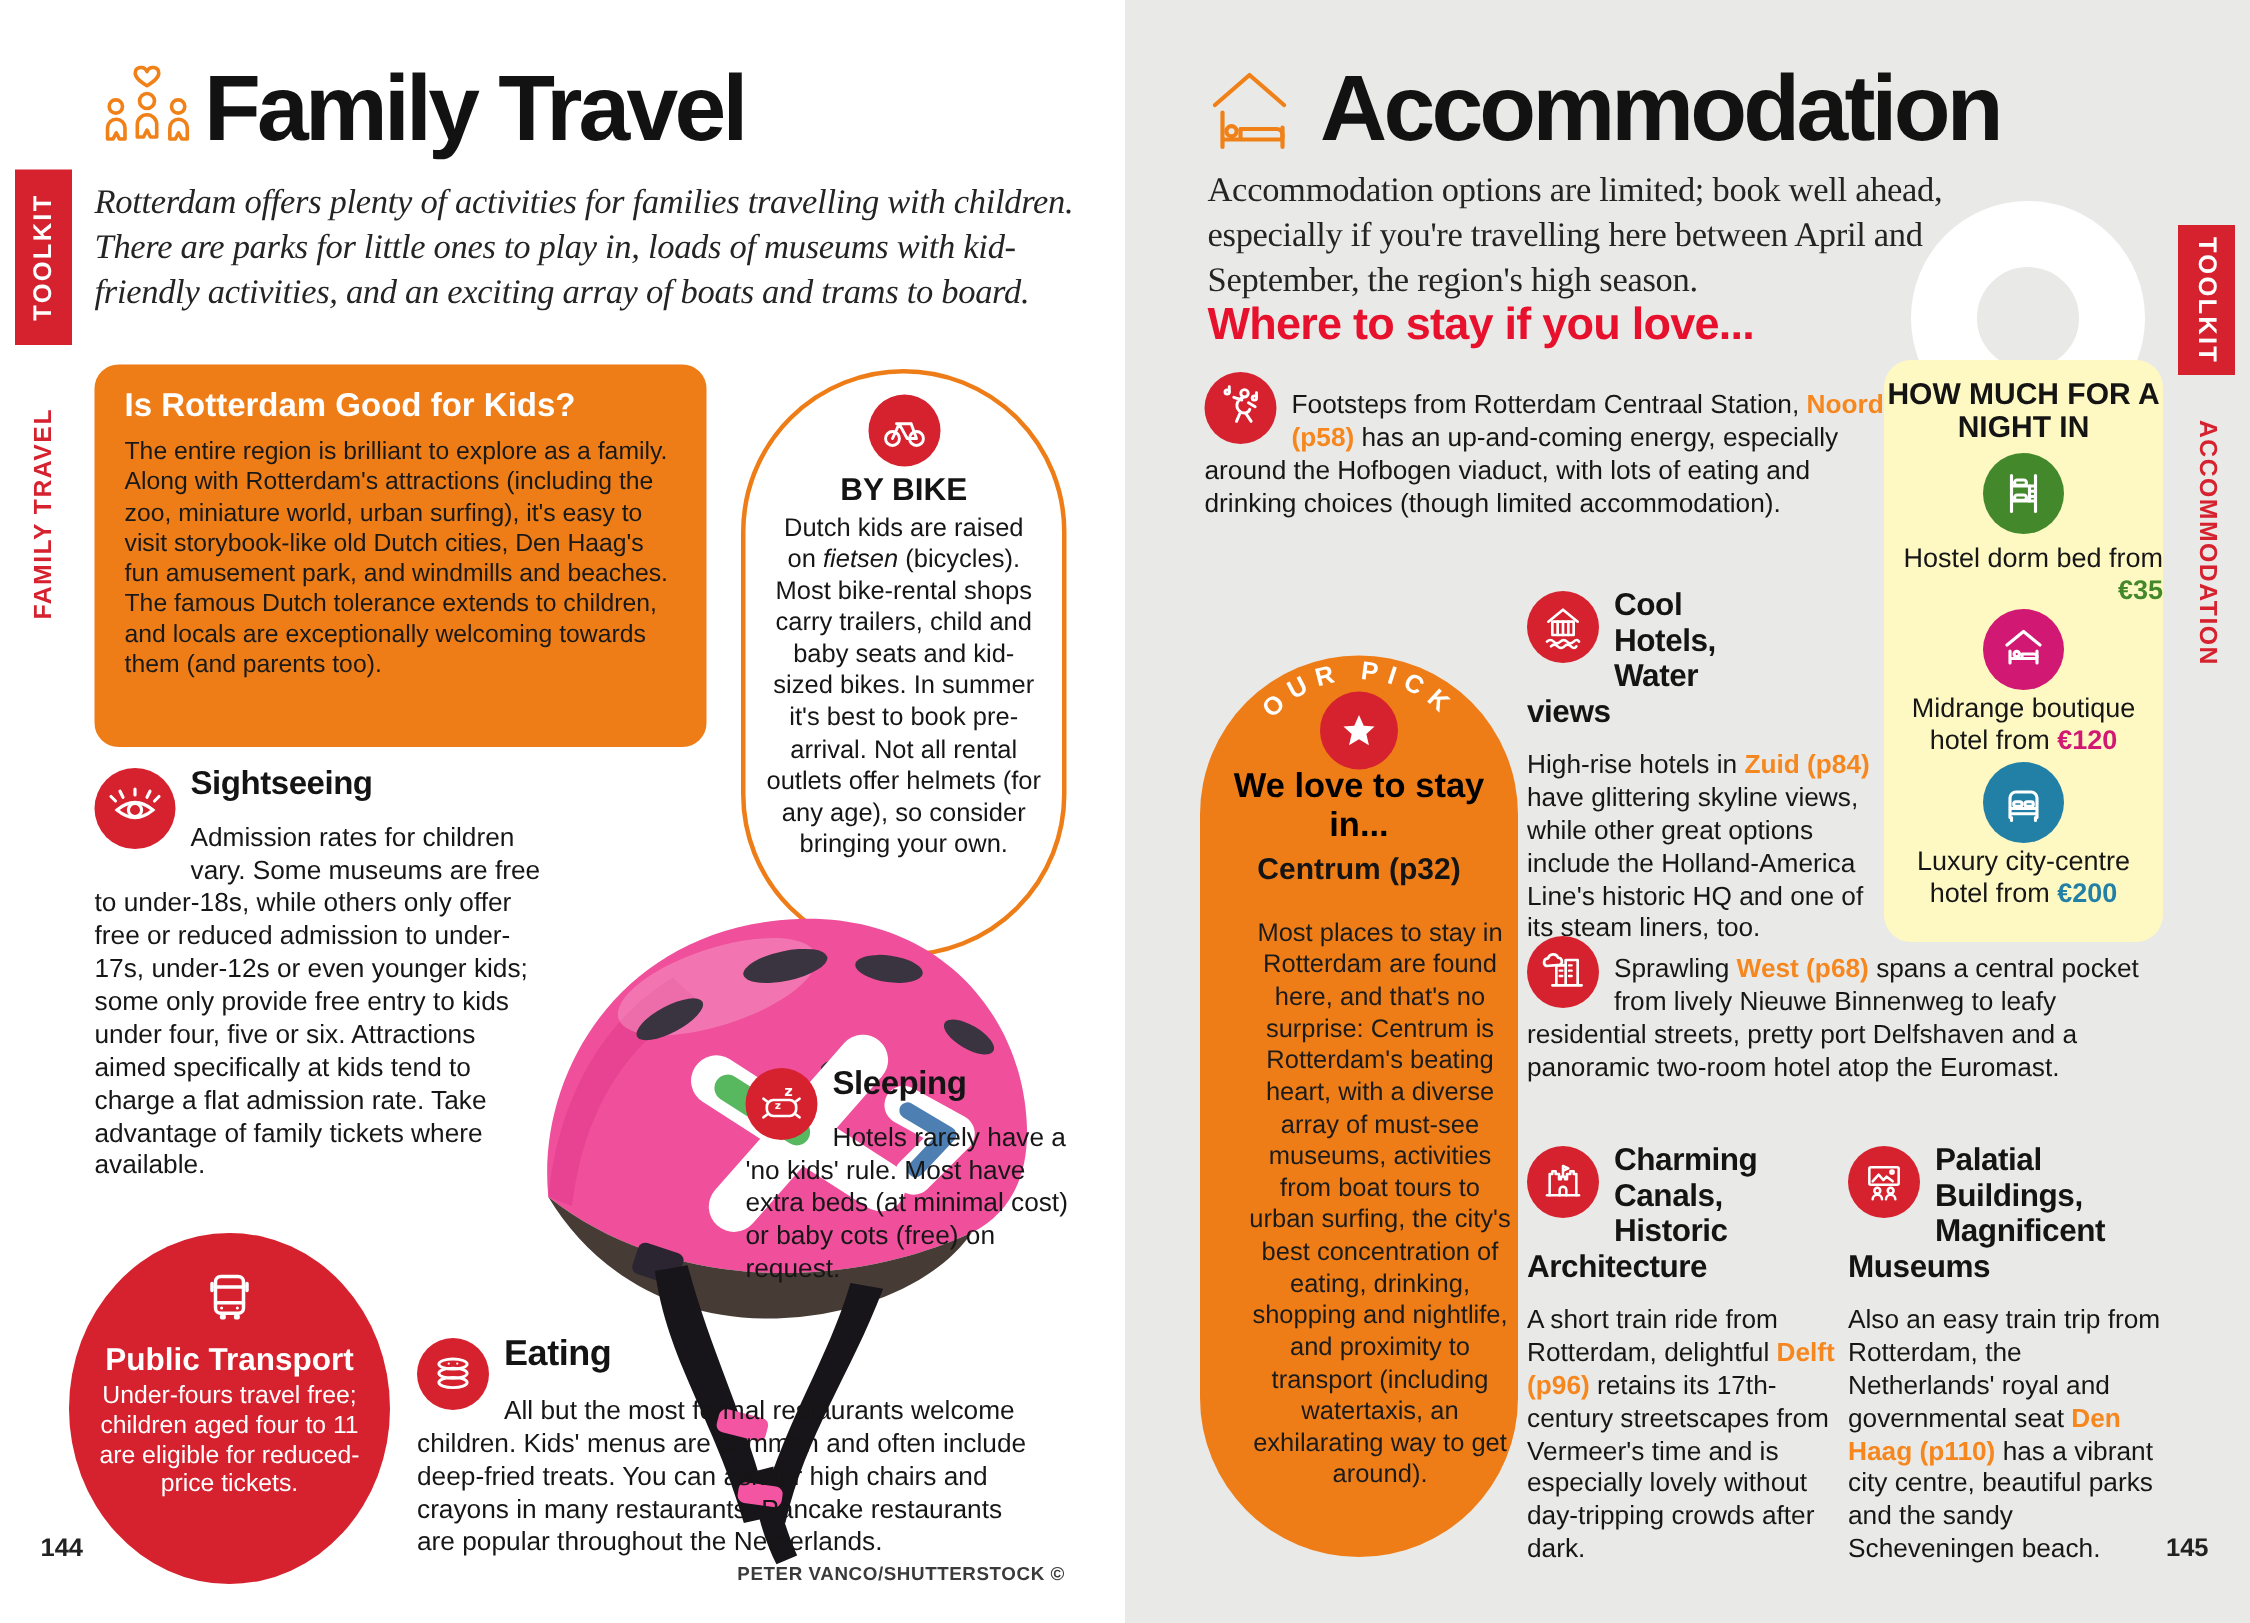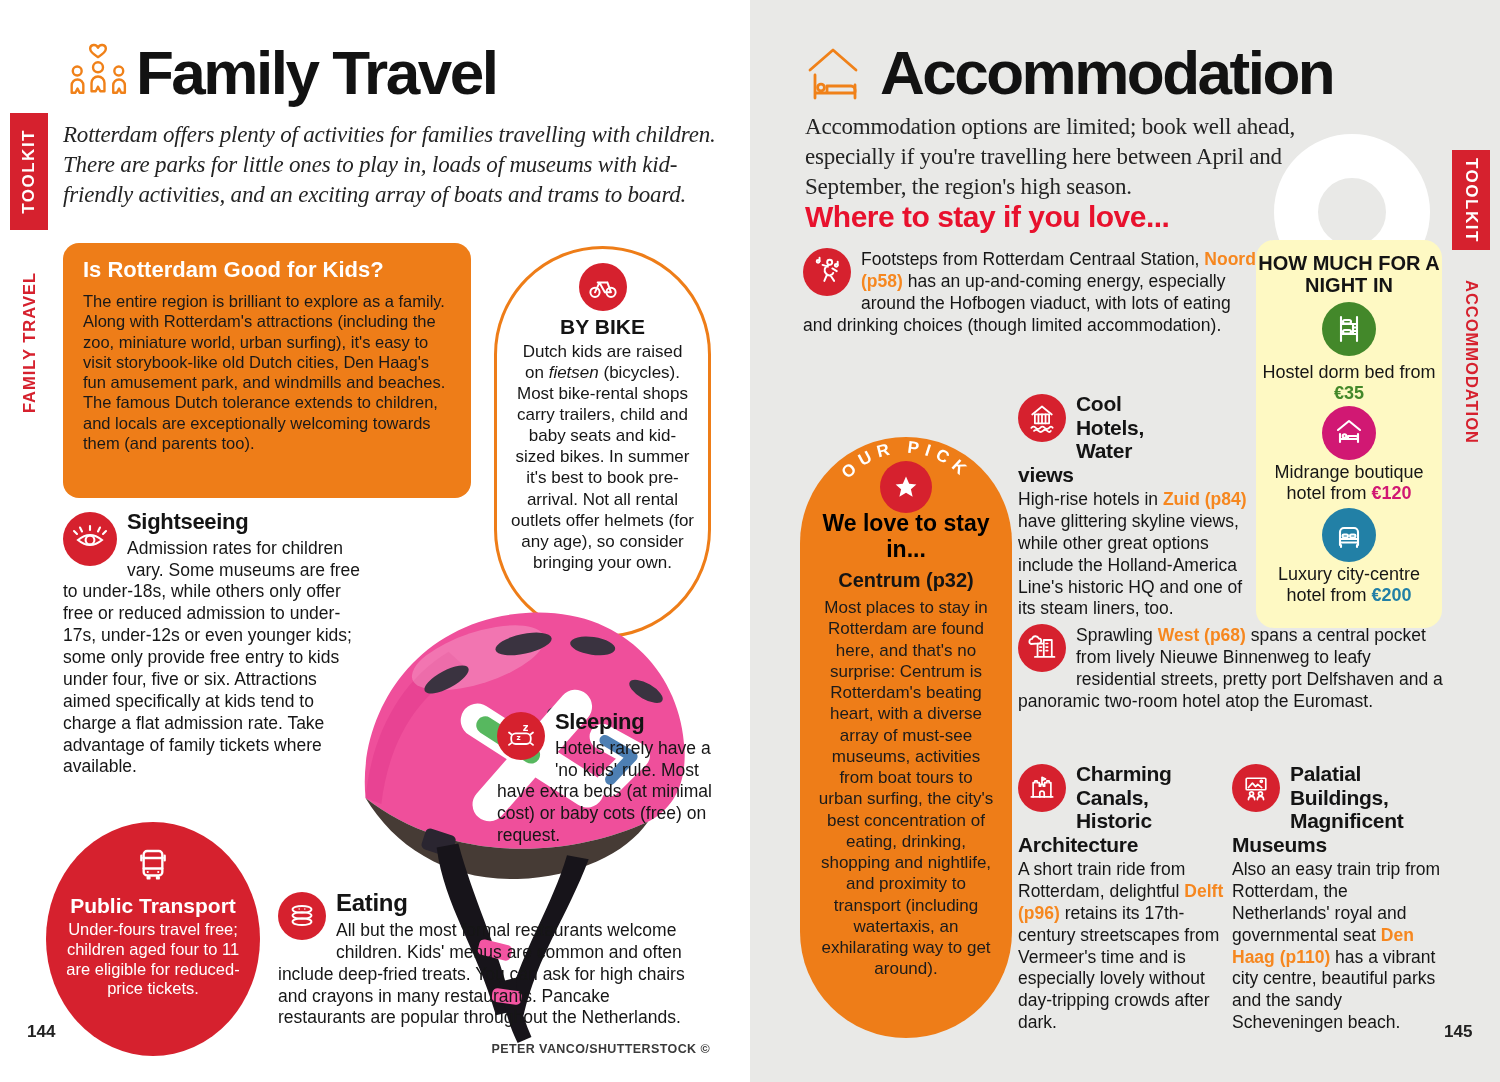--- a/index.html
+++ b/index.html
@@ -29,41 +29,41 @@
                 border-radius:110px;text-align:center;box-sizing:border-box;padding-top:14px;}
   .bike-capsule h3{margin:4px 0 2px;font-size:21px;font-weight:800;color:#141414;}
   .bike-capsule p{margin:0;padding:0 14px;font-size:17px;line-height:1.24;color:#161616;}
 
   
   .sec .ci{float:left;width:48px;height:48px;border-radius:50%;background:#d6212e;
            display:flex;align-items:center;justify-content:center;margin:2px 10px 5px 0;}
   .sec .ci.big{width:54px;height:54px;}
   .sec h3{margin:0;font-size:21px;font-weight:800;color:#141414;line-height:1.12;letter-spacing:-0.3px;}
   .sec h3.l{font-size:22px;}
-  .sec p{margin:3px 0 0;font-size:17.5px;line-height:1.25;color:#161616;}
+  .sec p{margin:13px 0 0;font-size:17.5px;line-height:1.25;color:#161616;}
   .olink{color:#f6871f;font-weight:700;}
   .w150{max-width:152px;}
 
   
   .pt-circle{left:46px;top:822px;width:214px;height:234px;background:#d6212e;border-radius:50%;
              text-align:center;color:#fff;box-sizing:border-box;padding-top:22px;}
   .pt-circle h3{margin:4px 0 2px;font-size:21px;font-weight:800;}
   .pt-circle p{margin:0;padding:0 16px;font-size:16.5px;line-height:1.2;}
 
   
   .love-heading{font-size:30px;font-weight:800;color:#e8112d;letter-spacing:-0.5px;}
 
   
   .pick-capsule{left:800px;top:437px;width:212px;height:601px;background:#ee7d18;border-radius:106px;text-align:center;}
   .pick-capsule .star{position:absolute;left:80px;top:24px;width:52px;height:52px;border-radius:50%;
                       background:#d6212e;display:flex;align-items:center;justify-content:center;}
   .pick-capsule h4{position:absolute;left:0;top:74px;width:100%;margin:0;font-size:23px;line-height:1.12;
                    font-weight:800;color:#000000;}
   .pick-capsule .sub{position:absolute;left:0;top:132px;width:100%;font-size:20px;font-weight:800;color:#141414;}
-  .pick-capsule p{position:absolute;left:0;top:160px;width:100%;box-sizing:border-box;margin:0;
+  .pick-capsule p{position:absolute;left:0;top:160px;width:100%;box-sizing:border-box;margin:14px;
                   padding:0 16px;font-size:17px;line-height:1.25;color:#1b1b1b;}
 
   
   .hanger{left:1256px;top:240px;width:186px;height:388px;background:#fef9c3;border-radius:18px;text-align:center;}
   .hanger h4{margin:0;position:absolute;top:12px;left:0;width:100%;font-size:20px;line-height:1.12;font-weight:800;color:#141414;}
   .hanger .pc{position:absolute;left:66px;width:54px;height:54px;border-radius:50%;
               display:flex;align-items:center;justify-content:center;}
   .hanger .plabel{position:absolute;left:0;width:100%;font-size:18px;line-height:1.18;color:#161616;}
   .pg{color:#43882a;font-weight:800;} .pm{color:#d11873;font-weight:800;} .pb{color:#2280a6;font-weight:800;}
   .bg-g{background:#43882a;} .bg-m{background:#d11873;} .bg-b{background:#2280a6;}
@@ -227,21 +227,21 @@
   <h4>HOW MUCH FOR A NIGHT IN</h4>
 
   <div class="pc bg-g" style="top:62px;">
     <svg width="36" height="36" viewBox="0 0 36 36" fill="none" stroke="#fff" stroke-width="2.1" stroke-linecap="round">
       <path d="M10 6v24M26 6v24M10 13h16M10 23h16"></path>
       <rect x="12" y="9" width="8" height="3.6" rx="1.8"></rect>
       <rect x="12" y="19" width="8" height="3.6" rx="1.8"></rect>
       <path d="M22 13v10M22 16.5h4M22 20h4"></path>
     </svg>
   </div>
-  <div class="plabel" style="top:122px;">
+  <div class="plabel" style="top:122px;text-align:right;">
     <span>Hostel dorm bed from </span><span class="pg">€35</span>
   </div>
 
   <div class="pc bg-m" style="top:166px;">
     <svg width="36" height="36" viewBox="0 0 36 36" fill="none" stroke="#fff" stroke-width="2.1" stroke-linecap="round" stroke-linejoin="round">
       <path d="M7 15L18 6l11 9"></path>
       <path d="M9 27v-8M27 27v-8M9 24h18"></path>
       <circle cx="13.5" cy="21" r="1.8"></circle>
       <path d="M17 24v-3h8a2 2 0 0 1 2 2"></path>
     </svg>

